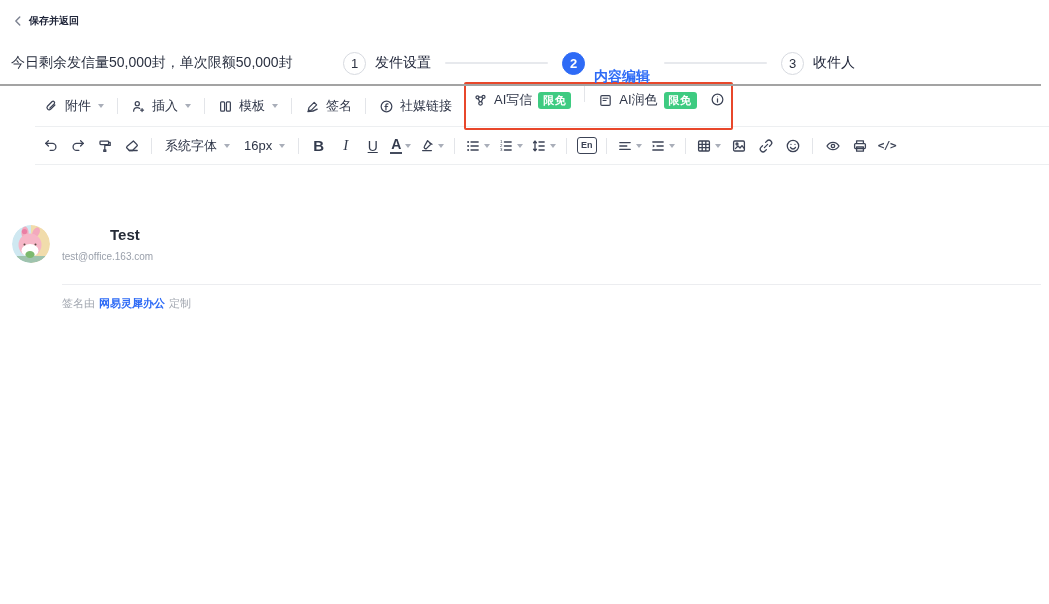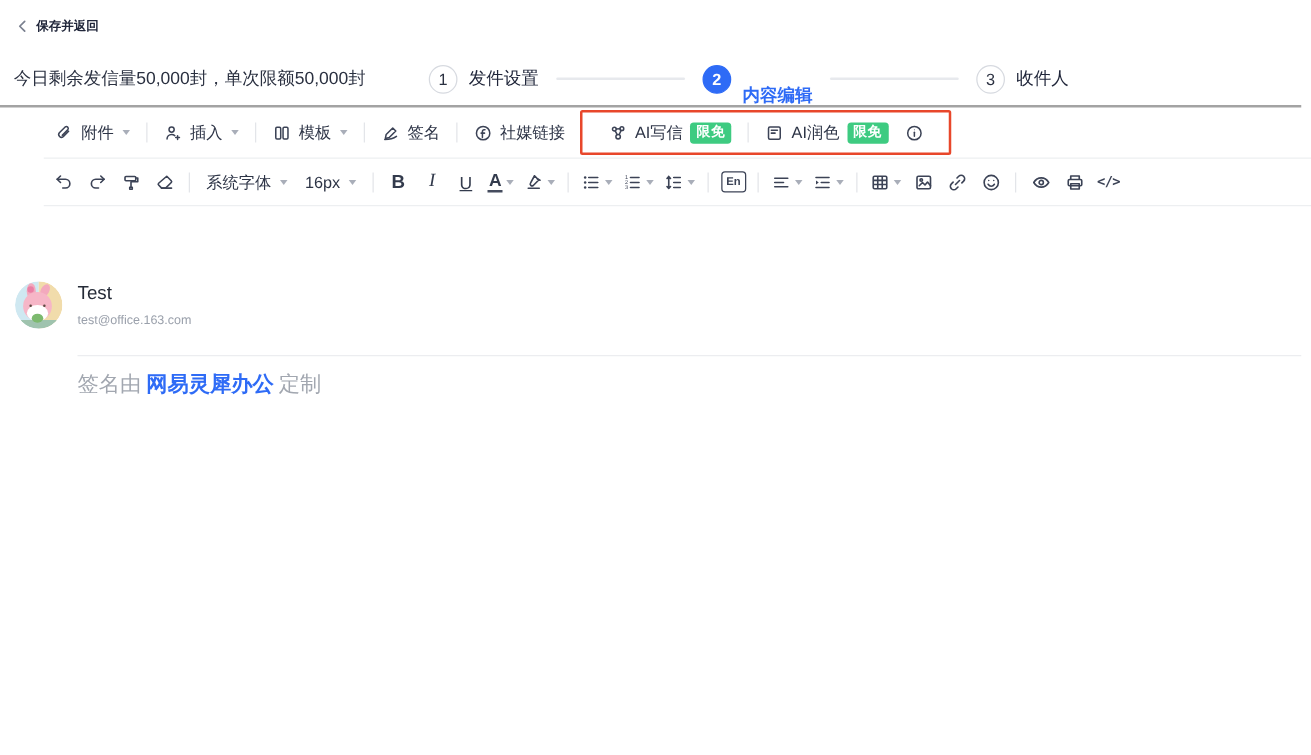--- a/index.html
+++ b/index.html
@@ -50,46 +50,46 @@
   .caret{
     width:0;height:0;border-left:3.5px solid transparent;border-right:3.5px solid transparent;
     border-top:4.5px solid #a9aeb9;margin-left:1px;
   }
   .vdiv{width:1px;height:16px;background:var(--vline);margin:0 6px;flex:none;}
   .badge{
     background:var(--badge);color:#fff;font-size:11px;line-height:1;
     padding:3px 5px;border-radius:3px;font-weight:600;letter-spacing:.5px;
   }
   .ai-group{
-    display:flex;align-items:center;border:2px solid var(--hl-border);border-radius:2px;
-    margin-left:5px;padding:2px 14px;height:36px;
+    display:flex;align-items:flex-start;border:2px solid var(--hl-border);border-radius:2px;
+    margin-left:5px;padding:2px 0;height:48px;
   }
   .ibtn{
     width:27px;height:26px;display:flex;align-items:center;justify-content:center;border:none;
     background:none;cursor:pointer;color:var(--icon-ink);border-radius:4px;font:inherit;
   }
   .ibtn-w{width:auto;padding:0 4px;gap:2px;}
   .txt-b{font-size:15px;font-weight:700;color:#333b4d;}
   .txt-i{font-size:15px;font-style:italic;font-family:"Liberation Serif","DejaVu Serif",serif;color:#333b4d;}
   .txt-u{font-size:14px;text-decoration:underline;color:#333b4d;}
   .txt-a{font-size:14px;font-weight:600;color:#333b4d;border-bottom:2px solid #454c5e;line-height:1.1;padding:0 1px;}
   .txt-en{
     font-size:9px;font-weight:600;color:#3c4356;border:1.2px solid #3c4356;border-radius:3px;
     padding:2px 3px;line-height:1.2;
   }
   .txt-code{font-size:11px;font-weight:600;letter-spacing:-.5px;color:#3c4356;font-family:"DejaVu Sans Mono",monospace;}
   
   .editor{padding:0 0 0 12px;width:1041px;cursor:text;}
   .sig-card{display:flex;align-items:flex-start;margin-top:60px;}
   .avatar{width:38px;height:38px;border-radius:50%;overflow:hidden;flex:none;}
   .sig-info{margin-left:12px;padding-top:1px;}
-  .sig-name{font-size:15px;font-weight:400;color:#252b37;}
+  .sig-name{font-size:15px;font-weight:700;color:#252b37;margin-left:48px;}
   .sig-email{font-size:10px;color:var(--muted);margin-top:8px;}
   .sig-divider{height:1px;background:#ecedf0;margin:21px 0 0 50px;width:979px;}
-  .sig-footer{margin:11px 0 0 50px;font-size:17px;color:#a2a7b0;display:flex;gap:4px;align-items:center;}
+  .sig-footer{margin:11px 0 0 50px;font-size:11px;color:#a2a7b0;display:flex;gap:4px;align-items:center;}
   .sig-brand{color:var(--accent);font-weight:600;text-decoration:none;cursor:pointer;}
 </style>
 </head>
 <body>
 
 <div class="header">
   <button class="back">
     <span class="back-chevron">
       <svg width="14" height="14" viewBox="0 0 16 16" fill="none" stroke="currentColor" stroke-width="1.6" stroke-linecap="round" stroke-linejoin="round">
           <path d="M10 3.5 5.5 8 10 12.5"></path>

